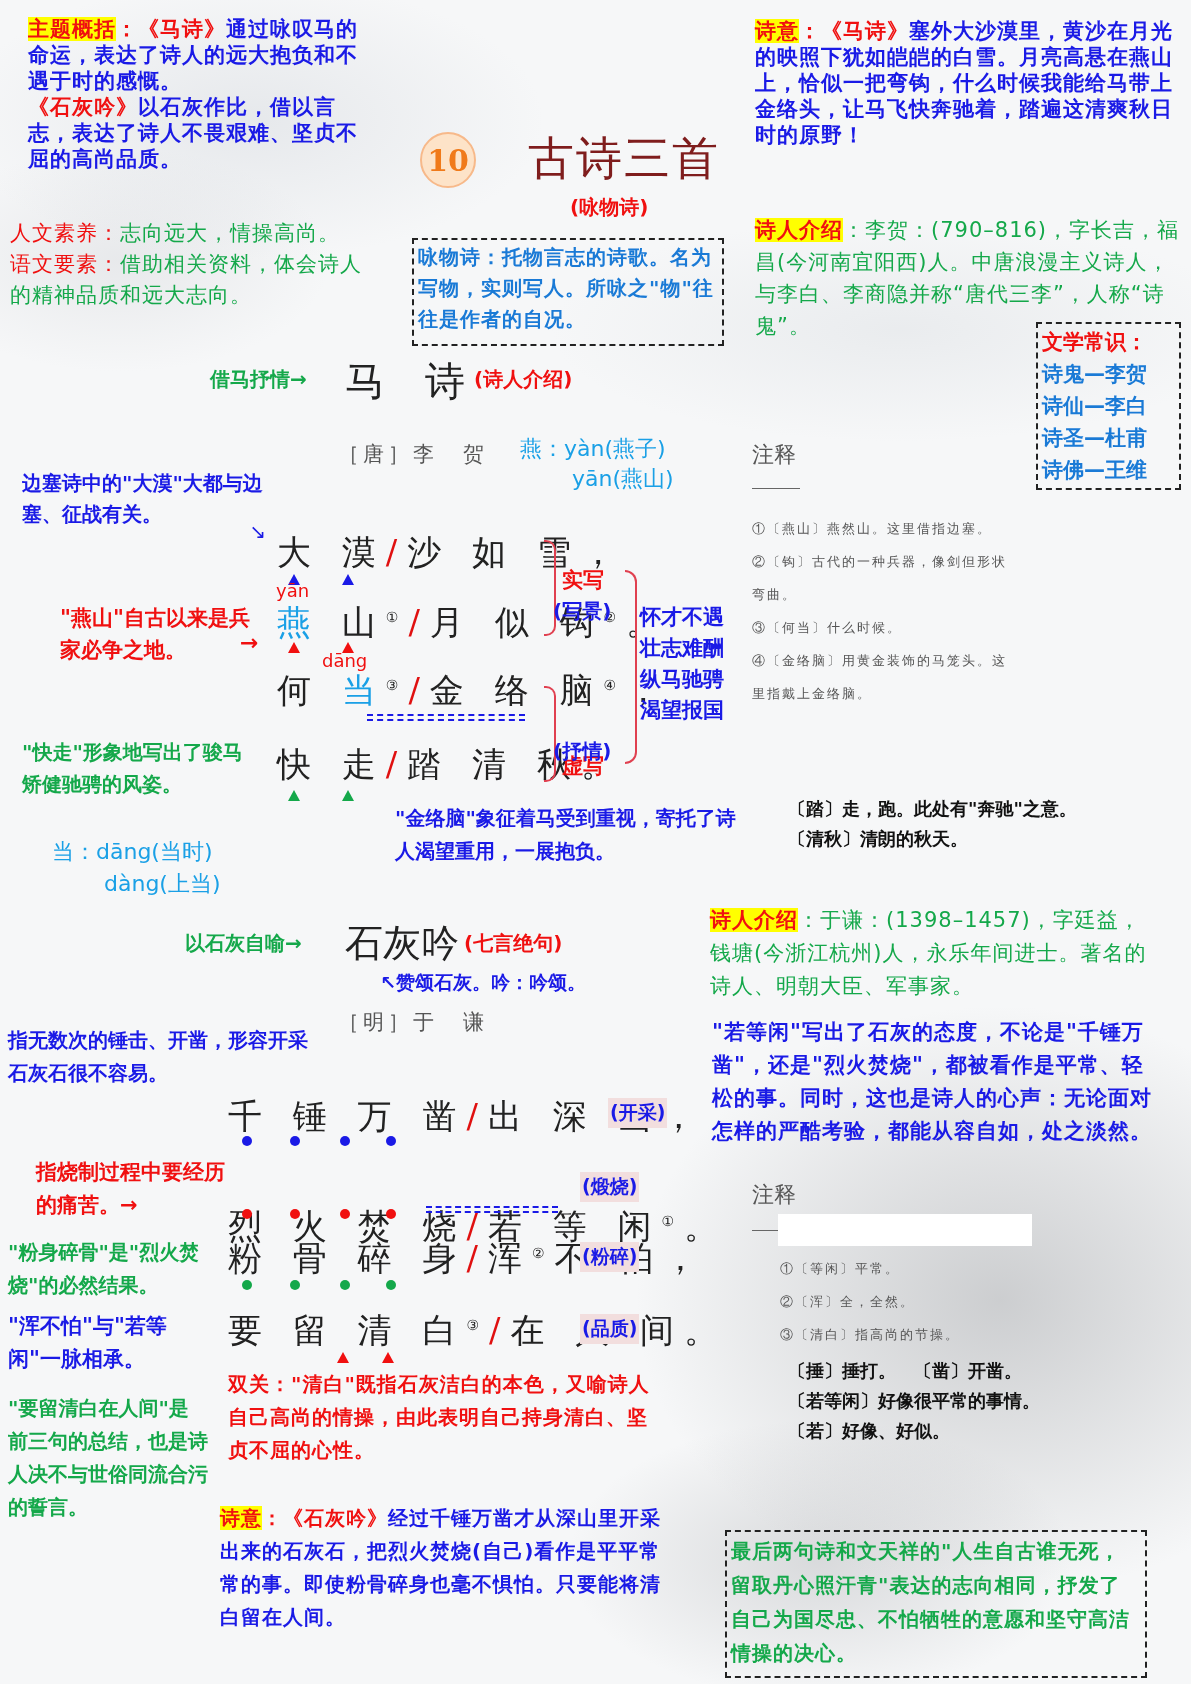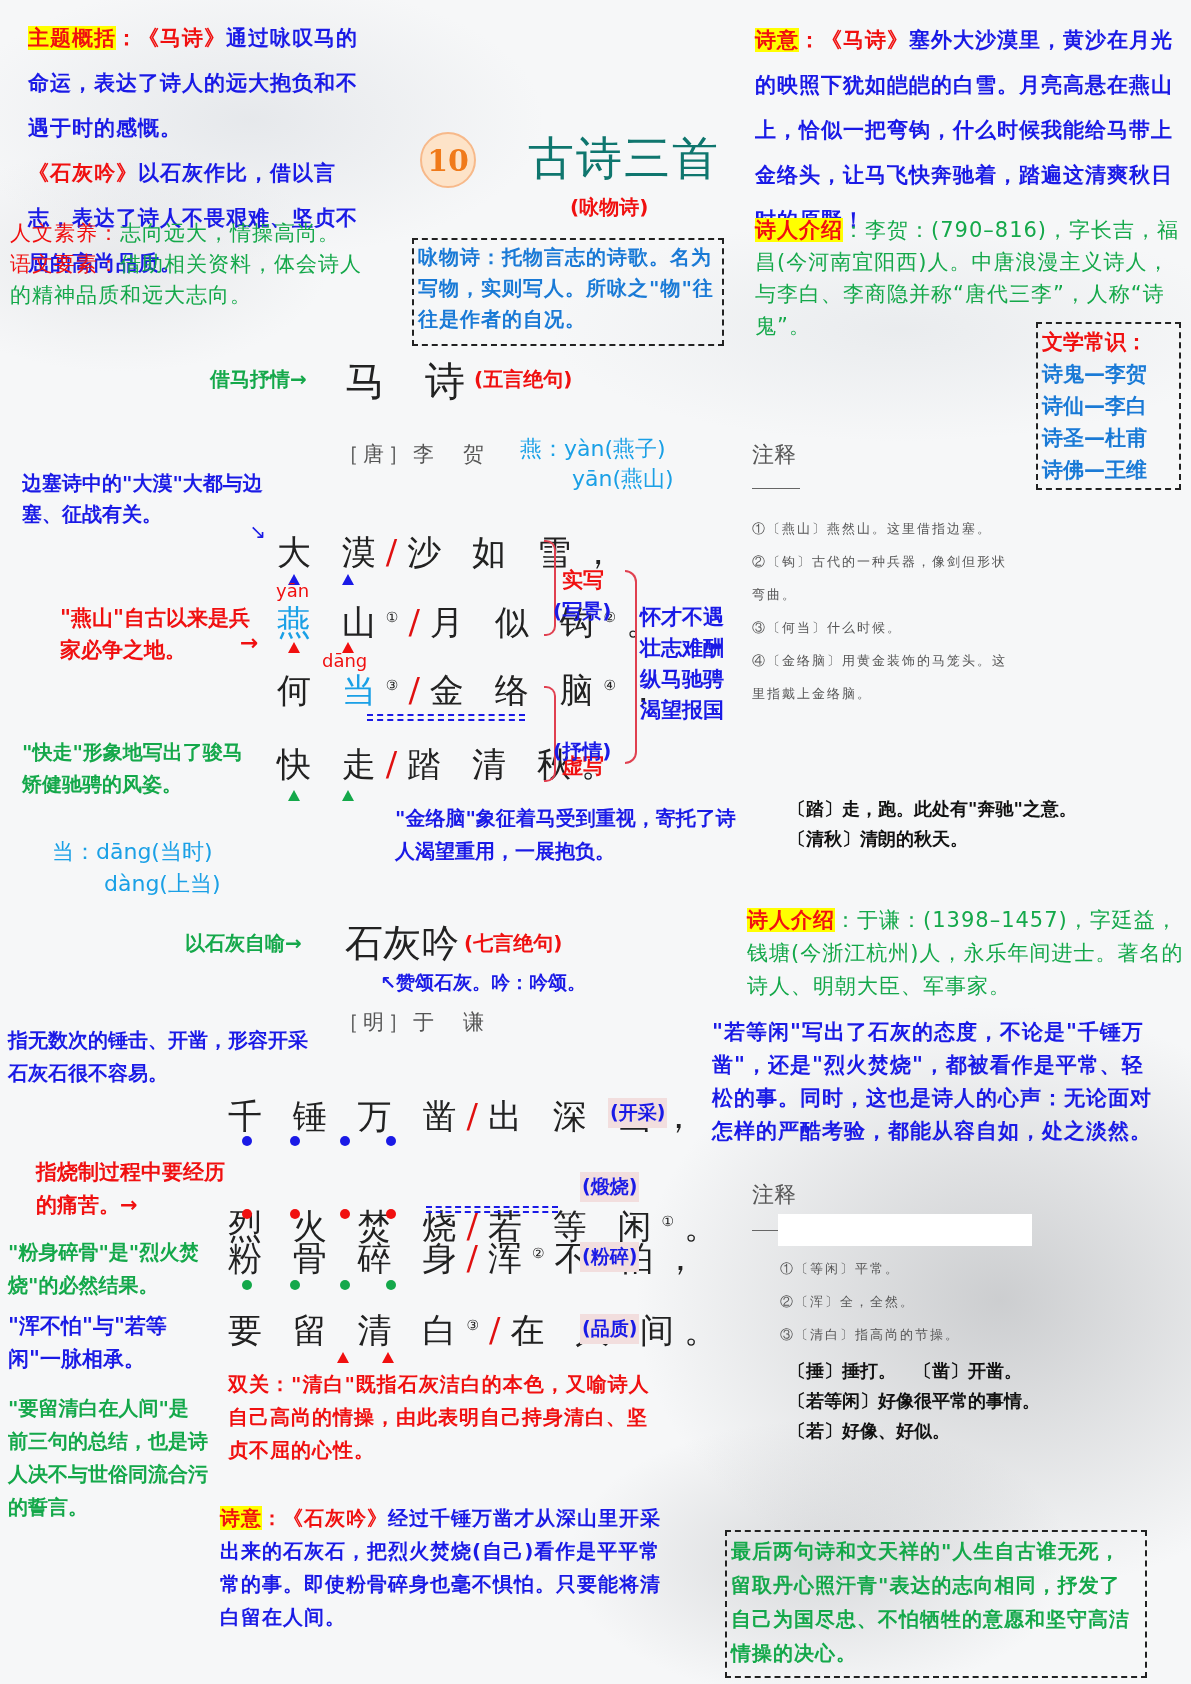--- a/index.html
+++ b/index.html
@@ -15,21 +15,21 @@
       #f6f7f8;
   }
   .abs { position:absolute; }
   .bold { font-weight:bold; }
   .blue { color:#1a1ae6; }
   .red { color:#f01010; }
   .green { color:#14a84a; }
   .cyan { color:#1aa0e6; }
   .dark { color:#333; }
   .hl { background:#ffff00; color:#f01010; }
-  .para { font-size:21px; line-height:45px; font-weight:bold; letter-spacing:1px; }
+  .para { font-size:21px; line-height:26px; font-weight:bold; letter-spacing:1px; }
   .serif { font-family:"DejaVu Serif","Liberation Serif",serif; }
   .dashbox { border:2px dashed #222; }
   .poem-line { font-family:"DejaVu Serif","Liberation Serif",serif; font-size:34px; color:#222; letter-spacing:10px; white-space:nowrap; }
   .slash { color:#e01010; font-weight:normal; }
   .note { font-family:"DejaVu Serif","Liberation Serif",serif; font-size:13px; color:#555; line-height:33px; letter-spacing:2px; }
   .note-b { font-size:18px; font-weight:bold; color:#111; line-height:30px; }
   .tag { background:#f2dede; color:#1a1ae6; font-weight:bold; font-size:19px; padding:2px 2px; }
   .tri-b, .tri-r, .tri-g { width:0; height:0; border-left:6px solid transparent; border-right:6px solid transparent; }
   .tri-b { border-bottom:11px solid #1a1ae6; }
   .tri-r { border-bottom:11px solid #f01010; }
@@ -46,21 +46,21 @@
 </div>
 
 <div class="abs" style="left:10px;top:218px;width:370px;font-size:21px;line-height:31px;letter-spacing:1px;">
   <span class="red">人文素养：</span><span class="green">志向远大，情操高尚。</span><br>
   <span class="red">语文要素：</span><span class="green">借助相关资料，体会诗人的精神品质和远大志向。</span>
 </div>
 
 <div class="abs" style="left:420px;top:132px;width:52px;height:52px;border-radius:50%;background:#fde3c8;border:2px solid #f7b98a;display:flex;align-items:center;justify-content:center;">
   <span class="serif" style="color:#f07a1a;font-size:30px;font-weight:bold;">10</span>
 </div>
-<div class="abs serif" style="left:528px;top:128px;font-size:46px;color:#0f766e;letter-spacing:2px;">古诗三首</div>
+<div class="abs serif" style="left:528px;top:128px;font-size:46px;color:#7f1d1d;letter-spacing:2px;">古诗三首</div>
 <div class="abs red bold" style="left:570px;top:194px;font-size:20px;">(咏物诗)</div>
 
 <div class="abs dashbox" style="left:412px;top:238px;width:300px;height:100px;padding:2px 4px;">
   <div class="cyan bold" style="color:#1a7ad6;font-size:20px;line-height:31px;letter-spacing:1px;">咏物诗：托物言志的诗歌。名为写物，实则写人。所咏之"物"往往是作者的自况。</div>
 </div>
 
 <div class="abs para" style="left:755px;top:18px;width:425px;">
   <span class="hl">诗意</span><span class="red">：</span><span class="red">《马诗》</span><span class="blue">塞外大沙漠里，黄沙在月光的映照下犹如皑皑的白雪。月亮高悬在燕山上，恰似一把弯钩，什么时候我能给马带上金络头，让马飞快奔驰着，踏遍这清爽秋日时的原野！</span>
 </div>
 
@@ -71,21 +71,21 @@
 <div class="abs dashbox" style="left:1036px;top:322px;width:133px;height:160px;padding:2px 4px;">
   <div class="red bold" style="font-size:21px;line-height:32px;">文学常识：</div>
   <div style="color:#1a7ad6;font-size:21px;line-height:32px;font-weight:bold;">诗鬼—李贺</div>
   <div style="color:#1a7ad6;font-size:21px;line-height:32px;font-weight:bold;">诗仙—李白</div>
   <div style="color:#1a7ad6;font-size:21px;line-height:32px;font-weight:bold;">诗圣—杜甫</div>
   <div style="color:#1a7ad6;font-size:21px;line-height:32px;font-weight:bold;">诗佛—王维</div>
 </div>
 
 <div class="abs green bold" style="left:210px;top:366px;font-size:20px;">借马抒情→</div>
 <div class="abs serif" style="left:345px;top:354px;font-size:40px;color:#222;">马　诗</div>
-<div class="abs red bold" style="left:474px;top:366px;font-size:20px;">(五言绝句)</div>
+<div class="abs red bold" style="left:474px;top:366px;font-size:20px;">(诗人介绍)</div>
 
 <div class="abs serif dark" style="left:338px;top:440px;font-size:21px;color:#555;letter-spacing:4px;">［唐］李　贺</div>
 
 <div class="abs cyan" style="left:520px;top:434px;font-size:22px;line-height:30px;">
   <span>燕：</span><span>yàn(燕子)</span><br>
   <span style="padding-left:52px;">yān(燕山)</span>
 </div>
 
 <div class="abs blue bold" style="left:22px;top:468px;width:250px;font-size:20px;line-height:31px;">边塞诗中的"大漠"大都与边塞、征战有关。</div>
 <div class="abs blue" style="left:250px;top:520px;font-size:20px;transform:rotate(45deg);">→</div>
@@ -204,21 +204,21 @@
 <div class="abs tri-r" style="left:382px;top:1352px;"></div>
 
 <div class="abs green bold" style="left:8px;top:1392px;width:200px;font-size:20px;line-height:33px;">"要留清白在人间"是前三句的总结，也是诗人决不与世俗同流合污的誓言。</div>
 
 <div class="abs red bold" style="left:228px;top:1368px;width:430px;font-size:20px;line-height:33px;letter-spacing:1px;">双关："清白"既指石灰洁白的本色，又喻诗人自己高尚的情操，由此表明自己持身清白、坚贞不屈的心性。</div>
 
 <div class="abs para" style="left:220px;top:1502px;width:460px;font-size:20px;line-height:33px;">
   <span class="hl">诗意</span><span class="red">：</span><span class="red">《石灰吟》</span><span class="blue">经过千锤万凿才从深山里开采出来的石灰石，把烈火焚烧(自己)看作是平平常常的事。即使粉骨碎身也毫不惧怕。只要能将清白留在人间。</span>
 </div>
 
-<div class="abs" style="left:710px;top:904px;width:440px;font-size:21px;line-height:33px;letter-spacing:1px;margin-left:37px;">
+<div class="abs" style="left:710px;top:904px;width:440px;font-size:21px;line-height:33px;letter-spacing:1px;">
   <span class="hl bold">诗人介绍</span><span class="green">：于谦：(1398–1457)，字廷益，钱塘(今浙江杭州)人，永乐年间进士。著名的诗人、明朝大臣、军事家。</span>
 </div>
 
 <div class="abs blue bold" style="left:712px;top:1016px;width:440px;font-size:21px;line-height:33px;letter-spacing:1px;">"若等闲"写出了石灰的态度，不论是"千锤万凿"，还是"烈火焚烧"，都被看作是平常、轻松的事。同时，这也是诗人的心声：无论面对怎样的严酷考验，都能从容自如，处之淡然。</div>
 
 <div class="abs serif" style="left:752px;top:1180px;font-size:22px;color:#555;">注释</div>
 <div class="abs" style="left:752px;top:1230px;width:280px;border-top:1px solid #666;"></div>
 <div class="abs" style="left:778px;top:1214px;width:254px;height:32px;background:#fff;"></div>
 <div class="abs note" style="left:780px;top:1252px;width:300px;">
   <div>①〔等闲〕平常。</div>

